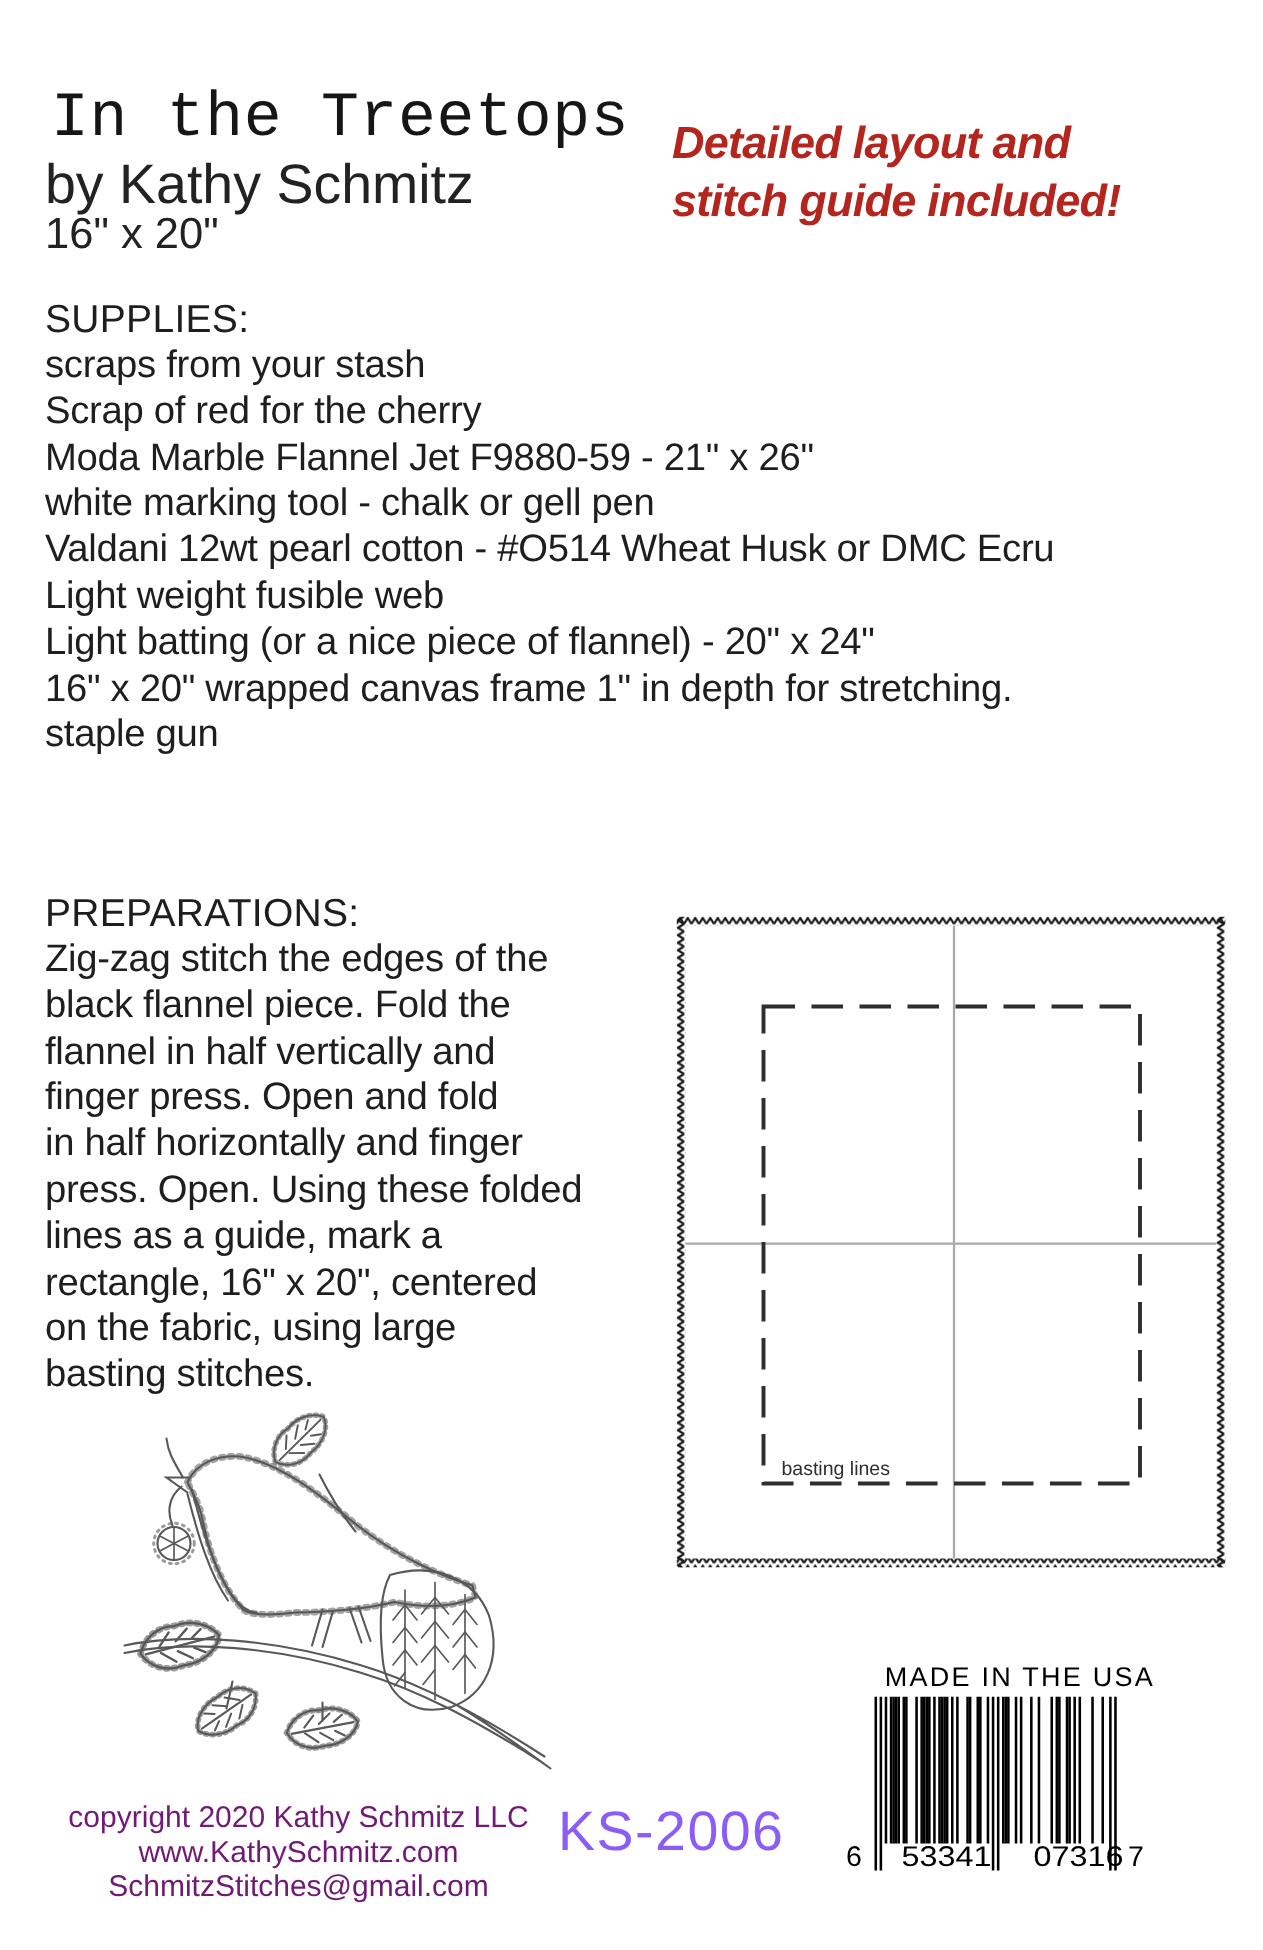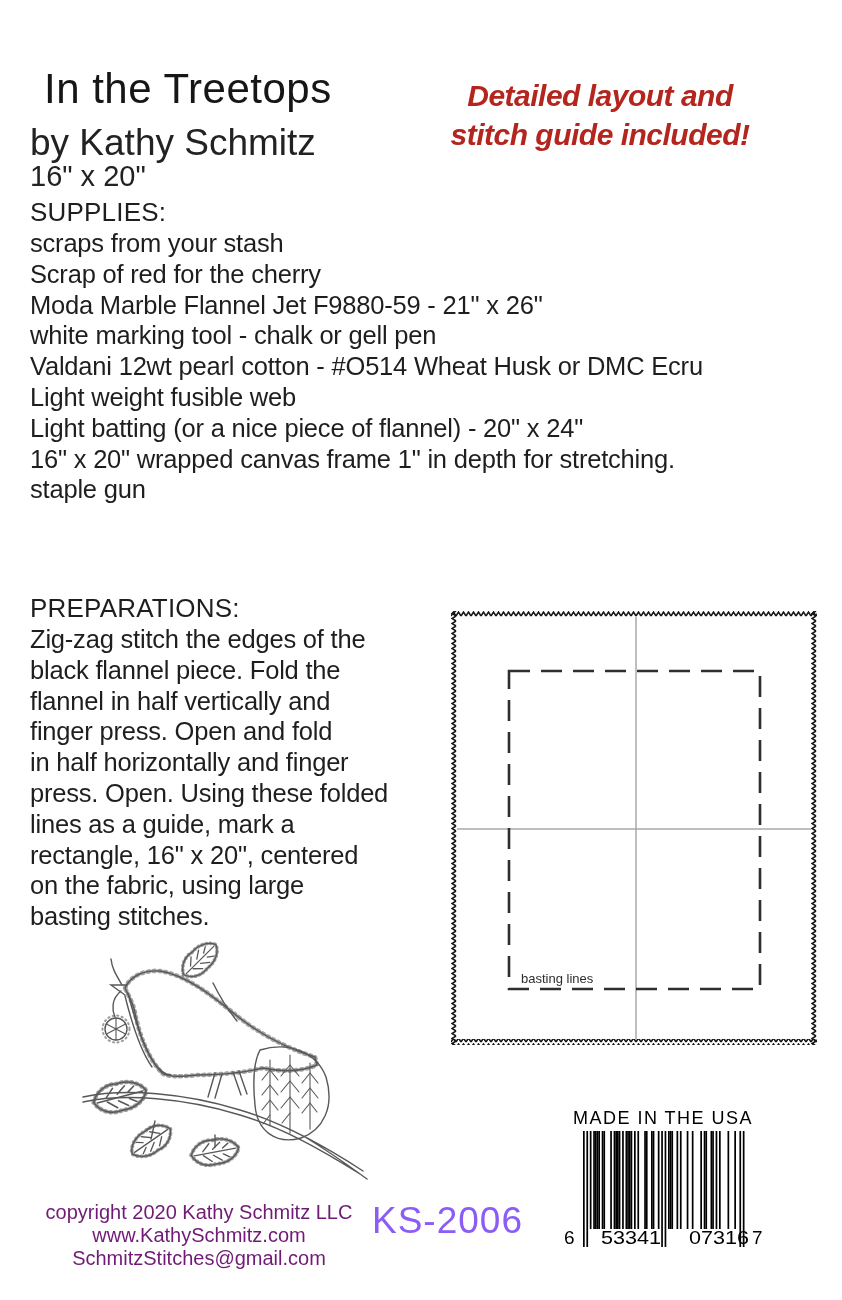--- a/index.html
+++ b/index.html
@@ -2,42 +2,42 @@
 <html><head>
 <meta charset="utf-8">
 <style>
   html,body{margin:0;padding:0;background:#ffffff;}
   .page{
     position:relative;width:842px;height:1300px;background:#ffffff;overflow:hidden;
     font-family:"Liberation Sans",sans-serif;color:#1e1e1e;
   }
   
   .title-block{position:absolute;left:30px;top:52px;}
-  .page-title{font-family:Liberation Sans, sans-serif;font-weight:400;font-size:42px;line-height:46px;margin:14px;color:#161616;letter-spacing:0.5px;}
+  .page-title{font-family:Liberation Mono, monospace;font-weight:400;font-size:42px;line-height:46px;margin:4px;color:#161616;letter-spacing:0.5px;}
   .byline{font-size:37px;line-height:34px;margin-top:4px;color:#222;}
   .finished-size{font-size:29px;line-height:32px;color:#222;}
   .note{
-    position:absolute;left:448px;top:76px;width:304px;text-align:center;
+    position:absolute;left:448px;top:76px;width:304px;
     font-size:30px;line-height:39px;font-weight:bold;font-style:italic;letter-spacing:-0.5px;
   }
   
   .section{position:absolute;left:30px;}
   .sec-heading{font-size:26px;line-height:31px;letter-spacing:0.2px;}
   .bodyline{font-size:25.5px;line-height:30.8px;letter-spacing:-0.2px;white-space:nowrap;}
   .supplies{top:197px;width:790px;}
   .preparations{top:593px;width:430px;}
   
   .diagram{position:absolute;left:451px;top:611px;width:366px;height:434px;}
   
   .bird{position:absolute;left:65px;top:925px;width:375px;height:255px;}
   
   .copyright{position:absolute;left:38px;top:1201px;width:322px;text-align:center;font-size:20px;line-height:23px;color:#701a75;}
   .sku{position:absolute;left:372px;top:1200px;font-size:37px;letter-spacing:1px;color:#8b5cf6;}
   .barcode-block{position:absolute;left:556px;top:1108px;width:214px;}
-  .made-in{text-align:center;font-size:18px;letter-spacing:1.5px;color:#000;white-space:nowrap;}
+  .made-in{text-align:right;font-size:18px;letter-spacing:1.5px;color:#000;white-space:nowrap;}
   .barcode-svg{display:block;margin-top:2px;}
 </style>
 </head>
 <body>
 
 <div class="page">
 
   <div class="title-block">
     <h1 class="page-title">In the Treetops</h1>
     <div class="byline">by Kathy Schmitz</div>

